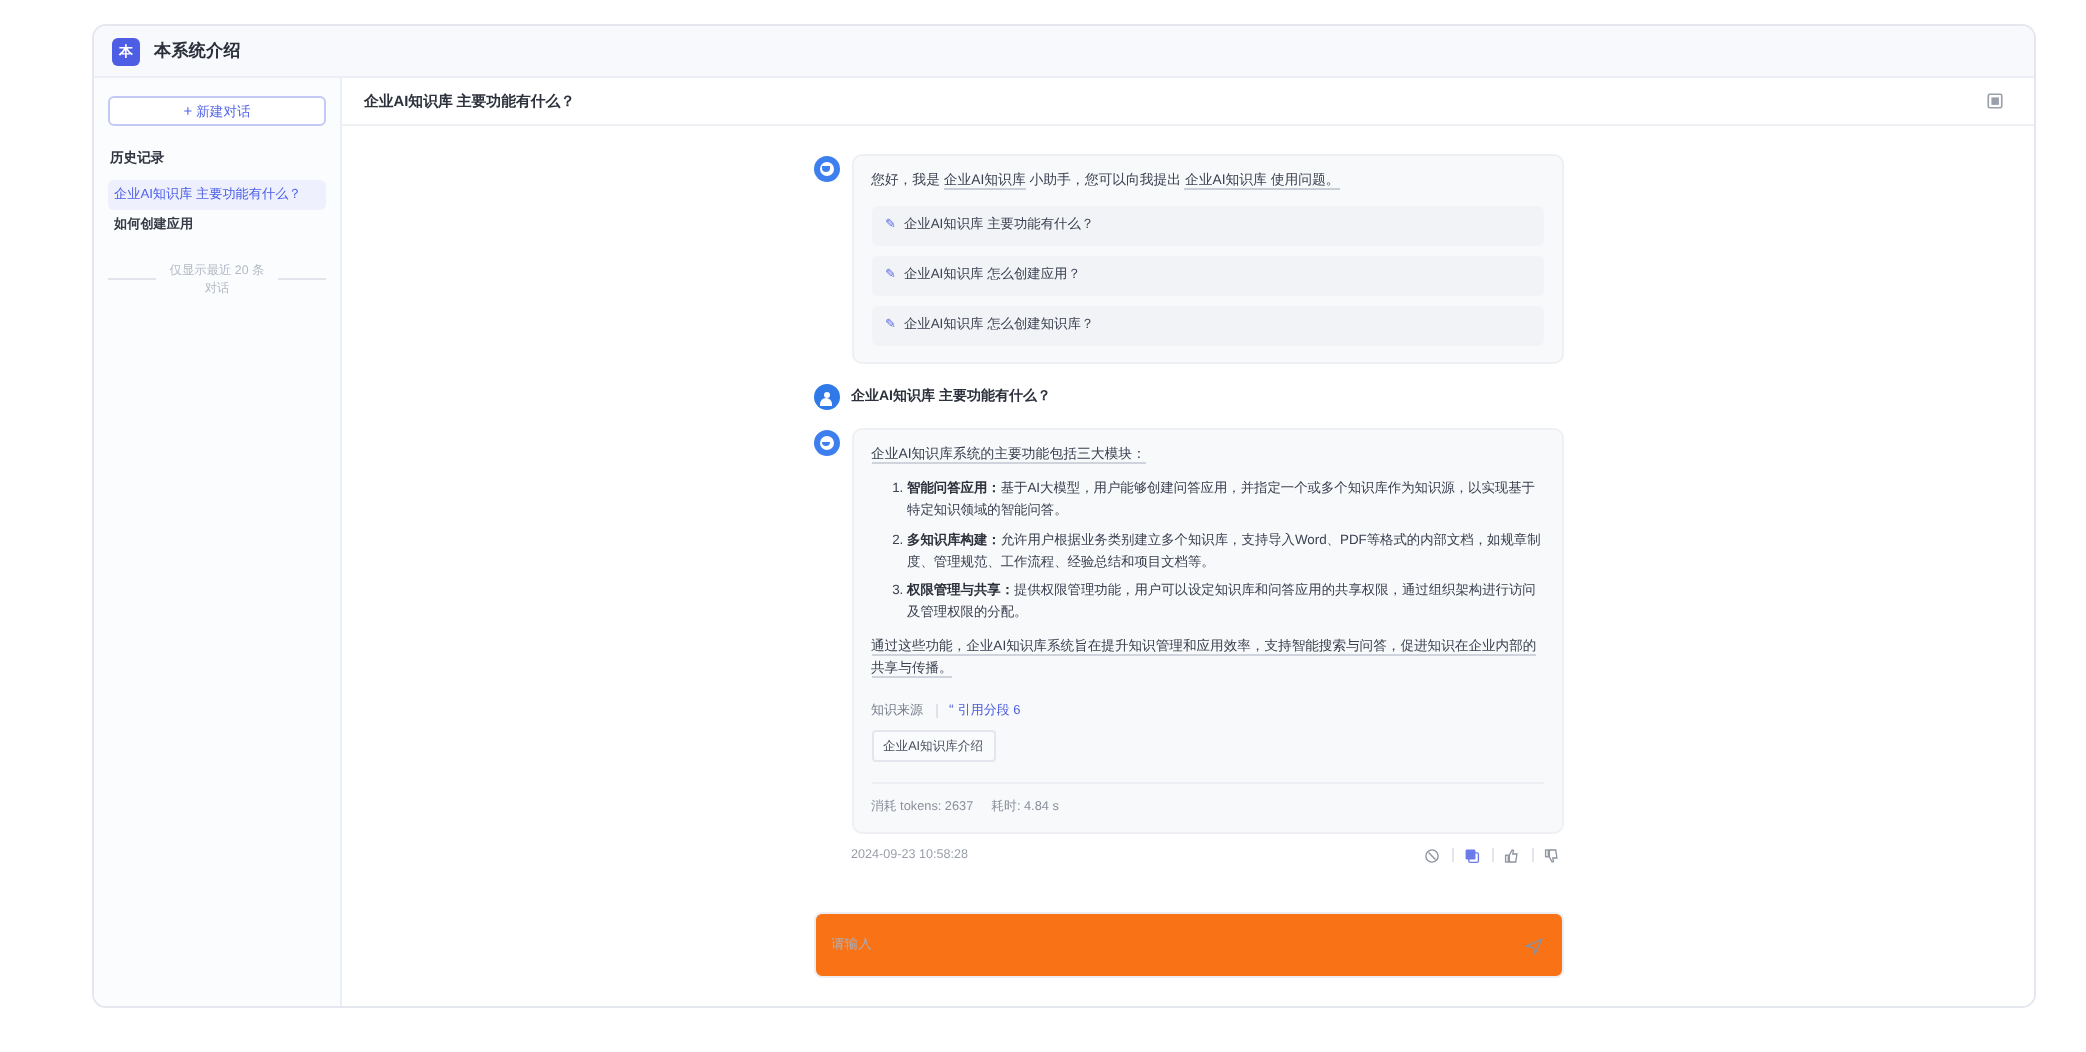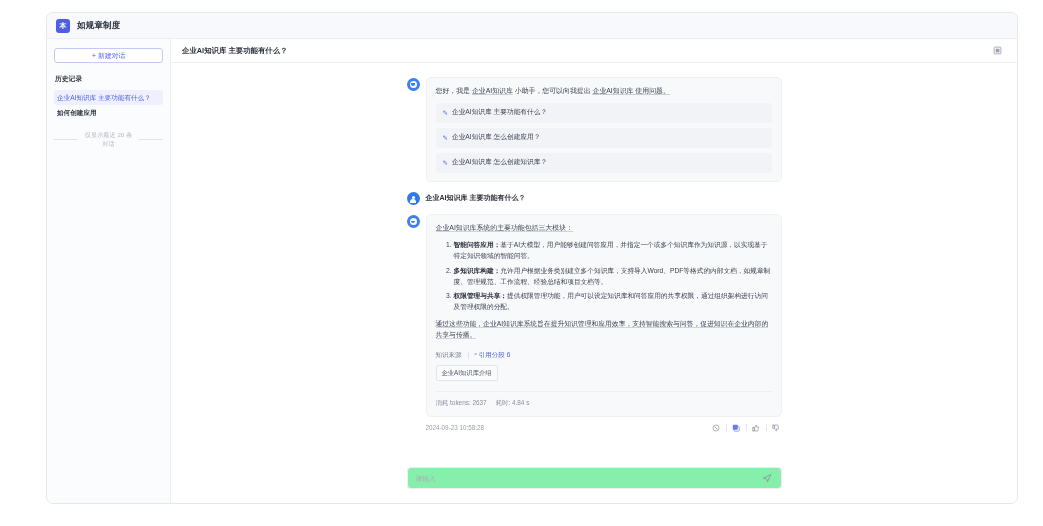--- a/index.html
+++ b/index.html
@@ -243,22 +243,22 @@
     display: flex; align-items: center; justify-content: center;
     cursor: pointer; color: #8d93a0;
   }
   .ficon.active { color: #5567e8; }
   
   .input-wrap {
     padding: 0 0 14px 0;
     display: flex; justify-content: center;
   }
   .input-box {
-    width: 375px; height: 22px;
-    background: #86efac;
+    width: 375px; height: 33px;
+    background: #f97316;
     border: 1px solid #eceef2;
     border-radius: 4px;
     display: flex; align-items: center;
     padding: 4px 8px;
   }
   .input-field {
     flex: 1;
     border: none; outline: none; background: transparent;
     font-size: 6.8px; color: #3a4050;
     font-family: "Liberation Sans", sans-serif;
@@ -266,21 +266,21 @@
   .input-field::placeholder { color: #a9aeb9; }
   .send-btn { width: 12px; height: 12px; display:flex; align-items:center; justify-content:center; cursor:pointer; color:#8b919d; }
 </style>
 </head>
 <body>
 
 <div class="app-window">
 
   <div class="app-header">
     <div class="app-logo">本</div>
-    <div class="app-title">如规章制度</div>
+    <div class="app-title">本系统介绍</div>
   </div>
 
   <div class="app-body">
 
     <div class="sidebar">
       <div class="new-chat-btn">
         <span class="plus">+</span>
         <span>新建对话</span>
       </div>
       <div class="side-section-title">历史记录</div>

